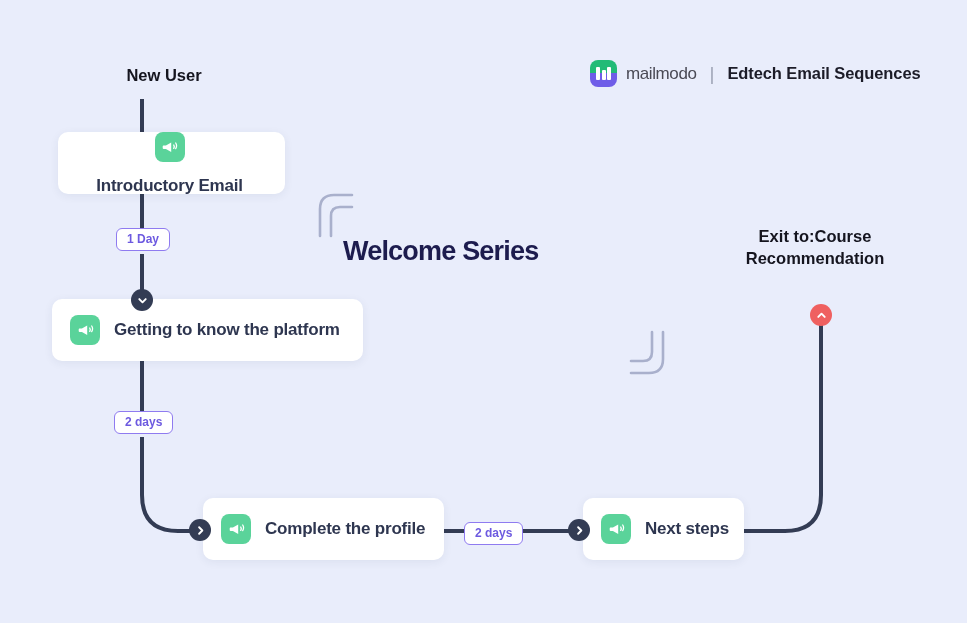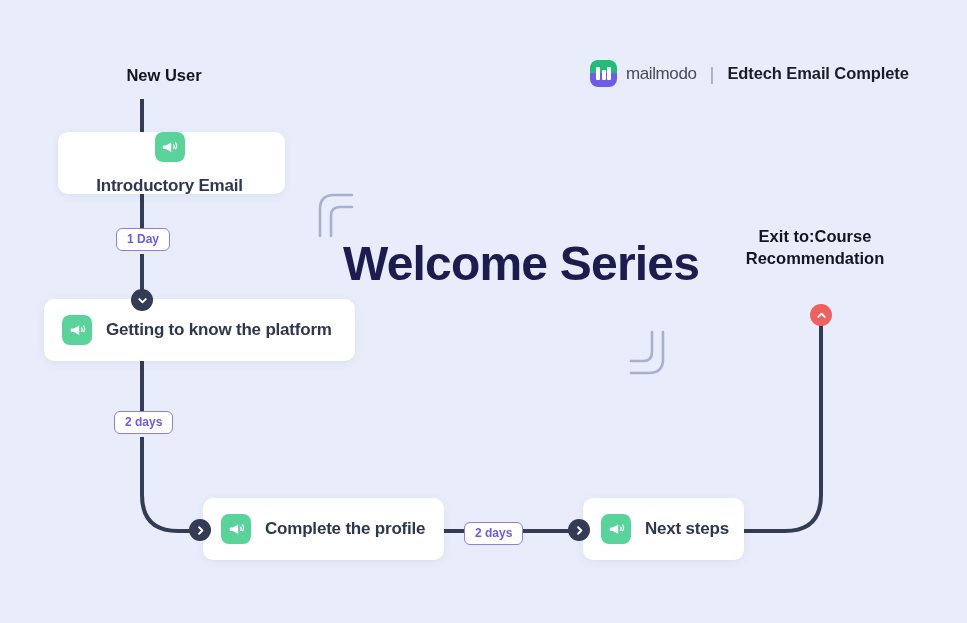--- a/index.html
+++ b/index.html
@@ -71,21 +71,21 @@
     font-weight: 700;
     color: #1c1c28;
     letter-spacing: -0.1px;
   }
 
   
   .flow-title {
     position: absolute;
     left: 343px;
     top: 236px;
-    font-size: 48px;
+    font-size: 27px;
     font-weight: 700;
     color: #1d1c4e;
     letter-spacing: -0.8px;
     white-space: nowrap;
   }
 
   
   .node-label {
     position: absolute;
     font-size: 16.5px;
@@ -123,21 +123,21 @@
   }
   .card-title {
     font-size: 17px;
     font-weight: 700;
     color: #2e3650;
     letter-spacing: -0.2px;
     white-space: nowrap;
   }
 
   .card-1 { left: 58px;  top: 132px; width: 227px; flex-direction: column; }
-  .card-2 { left: 44px;  top: 299px; width: 311px; }
+  .card-2 { left: 52px;  top: 299px; width: 311px; }
   .card-3 { left: 203px; top: 498px; width: 241px; }
   .card-4 { left: 583px; top: 498px; width: 161px; }
 
   
   .delay {
     position: absolute;
     background: #ffffff;
     border: 1.3px solid #8f7bf0;
     border-radius: 6px;
     color: #6d5ae0;
@@ -213,21 +213,21 @@
   </div>
 
   <div class="brand">
     <span class="brand-mark">
       <i class="b1"></i>
         <i class="b2"></i>
         <i class="b3"></i>
     </span>
     <span class="brand-word">mailmodo</span>
     <span class="brand-sep">|</span>
-    <span class="brand-sub">Edtech Email Complete</span>
+    <span class="brand-sub">Edtech Email Sequences</span>
   </div>
 
   <div class="flow-title">Welcome Series</div>
 
   <div class="node-label label-exit">Exit to:Course
 Recommendation</div>
   <div class="node-label label-new-user">New User</div>
 
   <div class="card card-1">
     <span class="card-icon">

